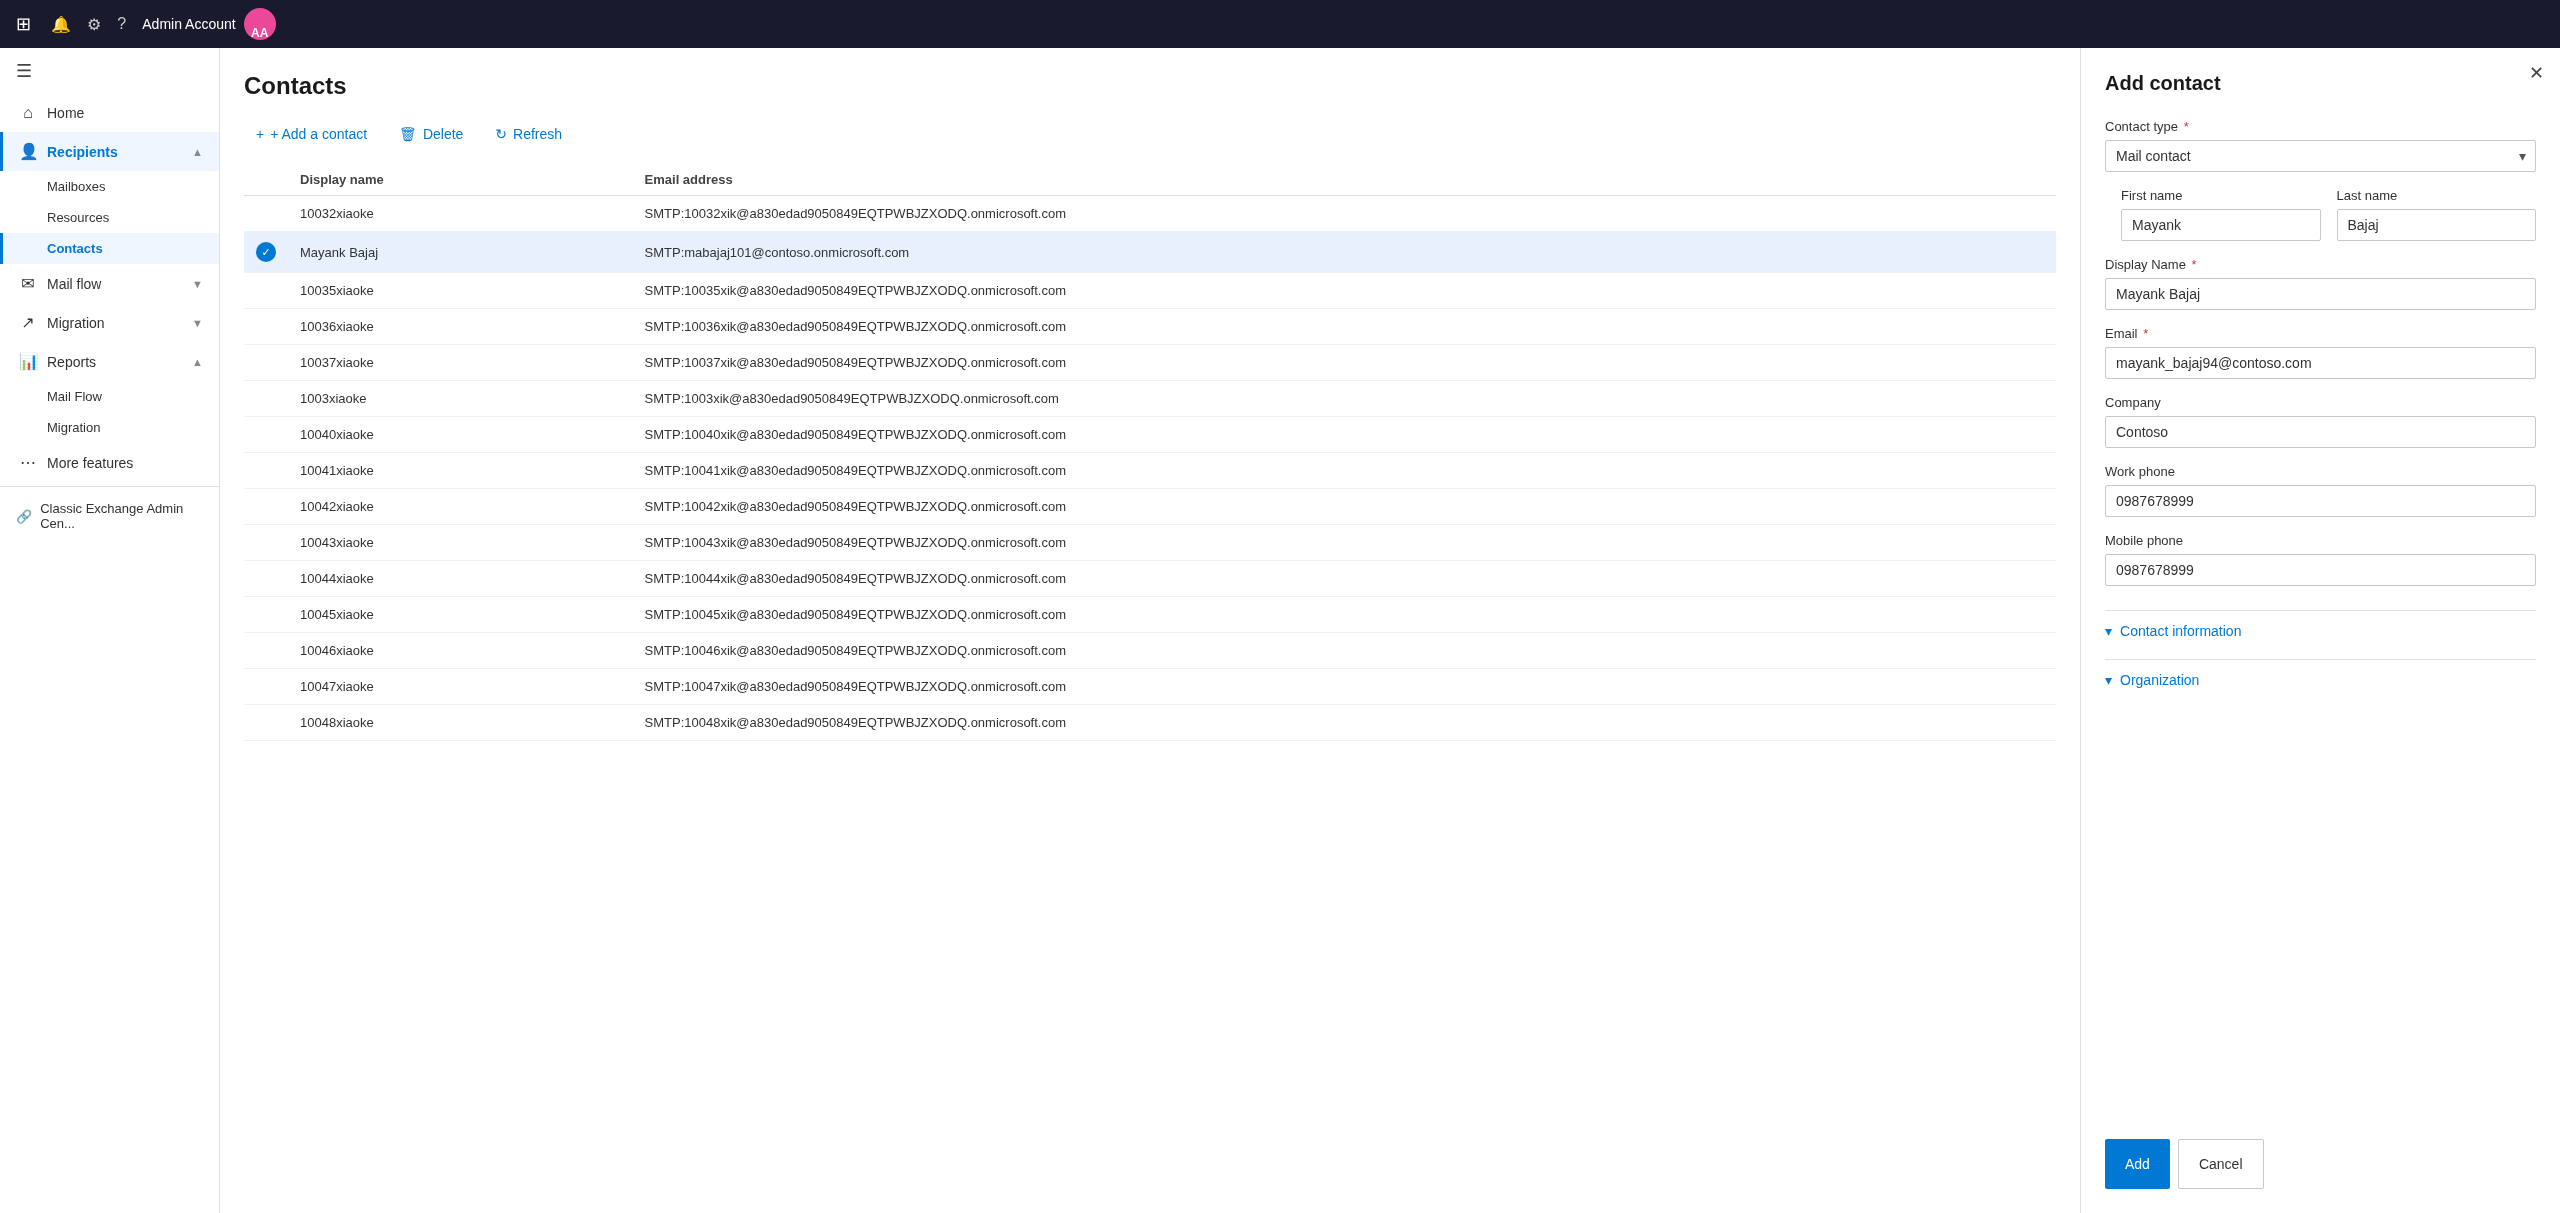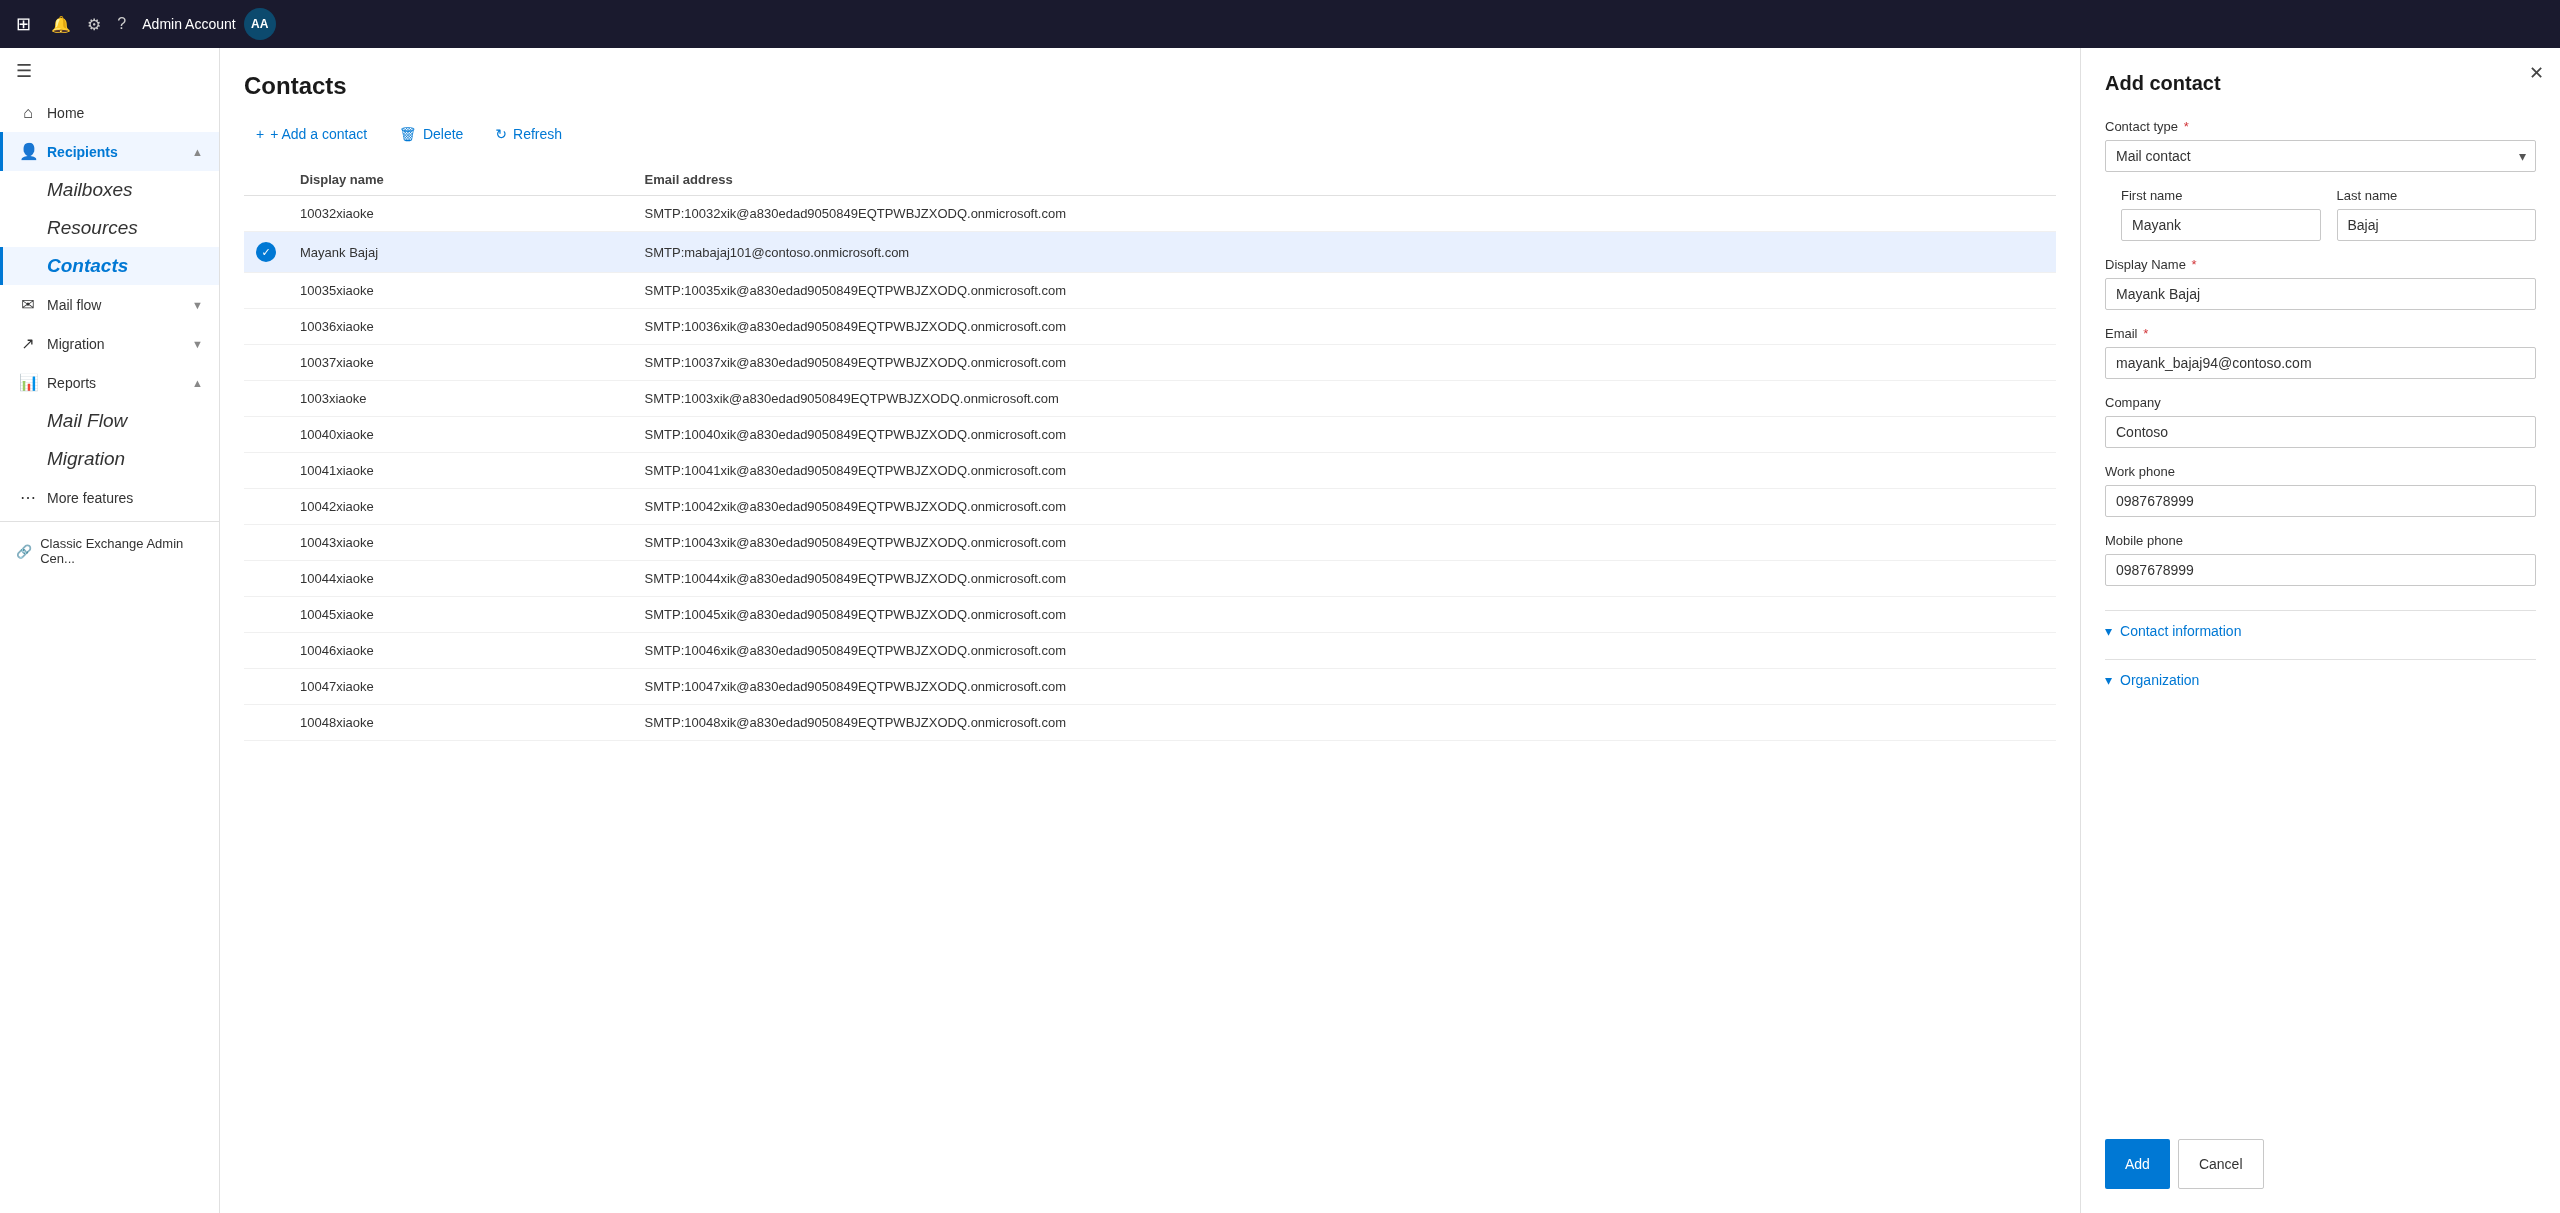--- a/index.html
+++ b/index.html
@@ -14,21 +14,21 @@
       align-items: center;
       padding: 0 16px;
       gap: 12px;
       flex-shrink: 0;
     }
     .topbar-grid-icon { color: white; font-size: 18px; cursor: pointer; margin-right: 8px; }
     .topbar-title { font-size: 15px; font-weight: 600; color: white; flex: 1; }
     .topbar-right { display: flex; align-items: center; gap: 16px; }
     .topbar-icon { color: #ccc; font-size: 16px; cursor: pointer; }
     .topbar-user { display: flex; align-items: center; gap: 8px; cursor: pointer; color: white; font-size: 14px; }
-    .topbar-avatar { width: 32px; height: 32px; border-radius: 50%; background: #0c4a6e; display: flex; align-items: center; justify-content: center; color: white; font-size: 12px; font-weight: bold; }
+    .topbar-avatar { width: 32px; height: 32px; border-radius: 50%; background: #ec4899; display: flex; align-items: flex-end; justify-content: center; color: white; font-size: 12px; font-weight: bold; }
 
     
     .app-body { display: flex; flex: 1; overflow: hidden; }
 
     
     .sidebar {
       width: 220px;
       background: #fff;
       border-right: 1px solid #e0e0e0;
       display: flex;
@@ -50,23 +50,22 @@
     .sidebar-item.active { border-left-color: #0078d4; background: #f0f6ff; color: #0078d4; font-weight: 600; }
     .sidebar-item .item-icon { font-size: 16px; width: 18px; text-align: center; }
     .sidebar-item .item-label { flex: 1; }
     .sidebar-item .chevron { font-size: 11px; color: #888; }
     .sidebar-sub-item {
       display: flex;
       align-items: flex-start;
       padding: 8px 16px 8px 44px;
       cursor: pointer;
       color: #333;
-      font-size: 19px;
+      font-size: 13px;
       border-left: 3px solid transparent;
-      font-style: italic;
     }
     .sidebar-sub-item.active { border-left-color: #0078d4; background: #f0f6ff; color: #0078d4; font-weight: 600; }
     .sidebar-divider { height: 1px; background: #e0e0e0; margin: 4px 0; }
 
     
     .main-content {
       flex: 1;
       display: flex;
       overflow: hidden;
       background: #fff;

